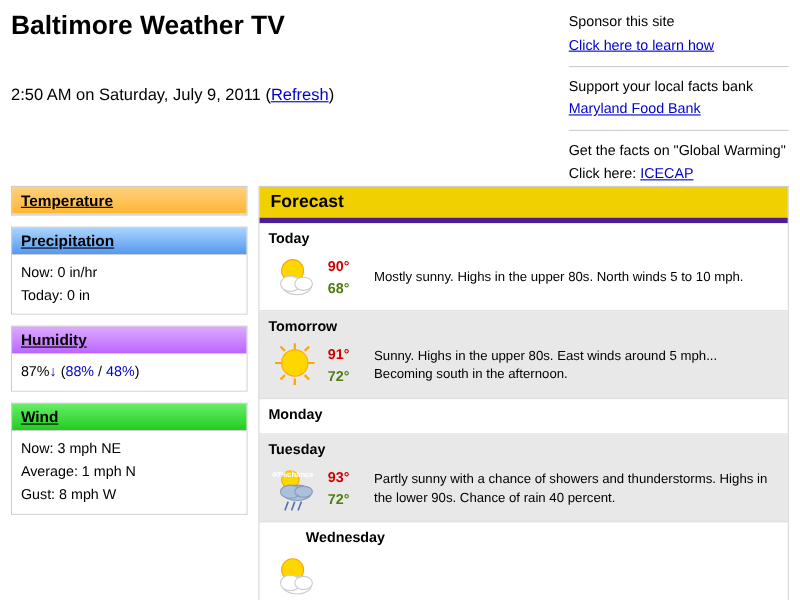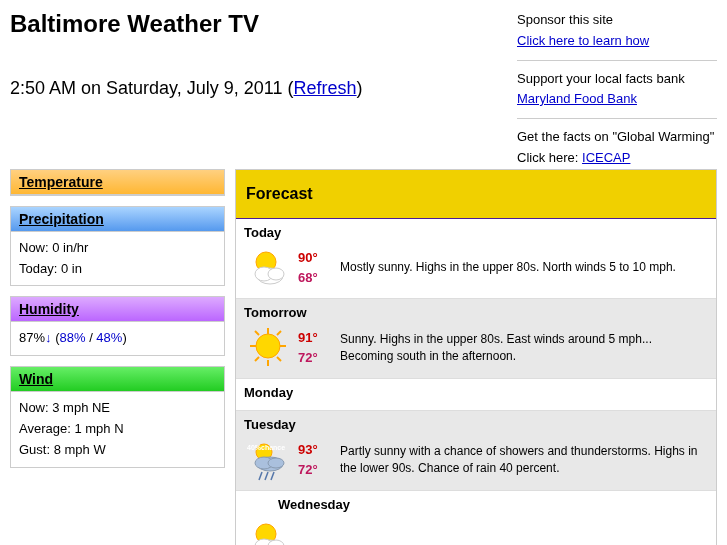--- a/index.html
+++ b/index.html
@@ -1,19 +1,19 @@
 <!DOCTYPE html>
 <html><head>
   <meta charset="utf-8">
   <style>
     * { margin: 0; padding: 0; box-sizing: border-box; }
     body { font-family: Arial, sans-serif; font-size: 13px; color: #000; background: #fff; width: 727px; }
     
     .site-title { font-size: 24px; font-weight: bold; margin-bottom: 4px; }
-    .site-subtitle { font-size: 18px; margin-bottom: 14px; margin-top: 40px; }
+    .site-subtitle { font-size: 15px; margin-bottom: 14px; margin-top: 40px; }
     .site-subtitle a { color: #00c; }
     
     .widget { margin-bottom: 10px; border: 1px solid #ccc; }
     .widget-header { padding: 4px 8px; font-weight: bold; font-size: 14px; text-decoration: underline; }
     .widget-body { padding: 6px 8px; background: #fff; font-size: 13px; line-height: 1.6; }
     
     .temp-header { background: linear-gradient(to bottom, #ffd080, #ffb733); border-bottom: 1px solid #ccc; }
     .precip-header { background: linear-gradient(to bottom, #aad4ff, #5599ee); border-bottom: 1px solid #ccc; }
     .humidity-header { background: linear-gradient(to bottom, #ddaaff, #bb66ff); border-bottom: 1px solid #ccc; }
     .wind-header { background: linear-gradient(to bottom, #66ee66, #22cc22); border-bottom: 1px solid #ccc; }
@@ -22,25 +22,25 @@
     .temp-red { color: #cc0000; }
     .temp-blue { color: #0000cc; }
     .humidity-blue { color: #0000cc; }
     
     
     .right-col { width: 200px; flex-shrink: 0; margin-left: auto; font-size: 13px; line-height: 1.6; }
     .right-col a { color: #00c; }
     .right-col hr { margin: 8px 0; border: none; border-top: 1px solid #ccc; }
     
     
-    .forecast-title { background: #f0d000; padding: 15px 10px; font-size: 16px; font-weight: bold; border-bottom: 1px solid #4c1d95; }
+    .forecast-title { background: #f0d000; padding: 5px 10px; font-size: 16px; font-weight: bold; border-bottom: 5px solid #4c1d95; }
     .forecast-row { display: flex; align-items: flex-start; padding: 6px 8px; border-bottom: 1px solid #ddd; background: #fff; }
     .forecast-row.alt { background: #e8e8e8; }
     .temp-high { color: #cc0000; font-weight: bold; }
-    .temp-low { color: #be185d; font-weight: bold; }
+    .temp-low { color: #4d7c0f; font-weight: bold; }
     
     .forecast-container { border: 1px solid #ccc; margin-top: 0; }
   </style>
 </head>
 <body>
 
 <div style="padding: 10px;">
 
   <div style="display:flex; justify-content:space-between; align-items:flex-start;">
     <div>

